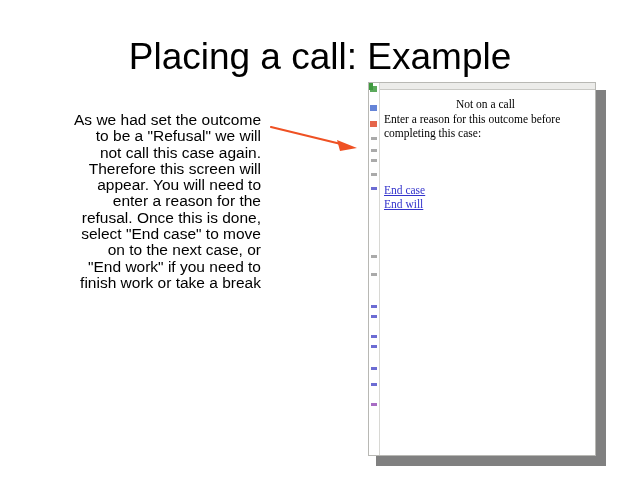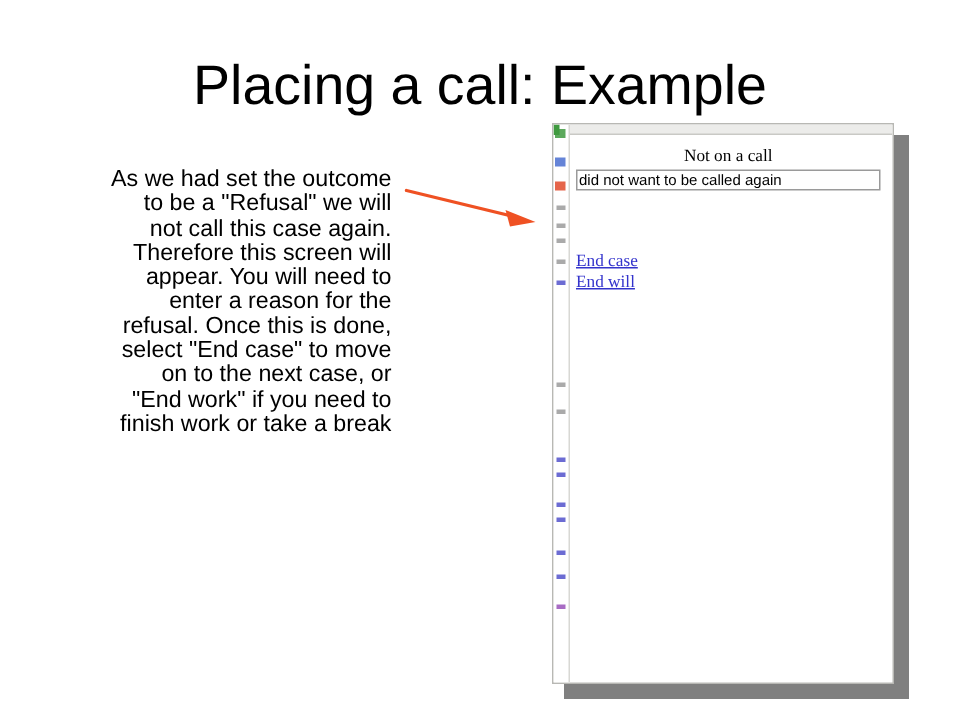--- a/index.html
+++ b/index.html
@@ -236,22 +236,22 @@
         <div class="gutter-linkfrag" style="top:300px;"></div>
         <div class="gutter-linkfrag" style="top:320px;background:#8b3bb0;"></div>
       </div>
 
       <div class="top-strip"></div>
       <div class="top-strip-green"></div>
 
       <div class="panel-content">
         <div class="panel-heading">Not on a call</div>
 
-
-        <input class="reason-input" type="text" value="did not want to be called again" style="">
+        <div class="panel-instruction">Enter a reason for this outcome before completing this case:</div>
+
 
         <div class="panel-spacer"></div>
 
         <a class="panel-link">End case</a>
         <a class="panel-link">End will</a>
       </div>
 
     </div>
   </div>
 

